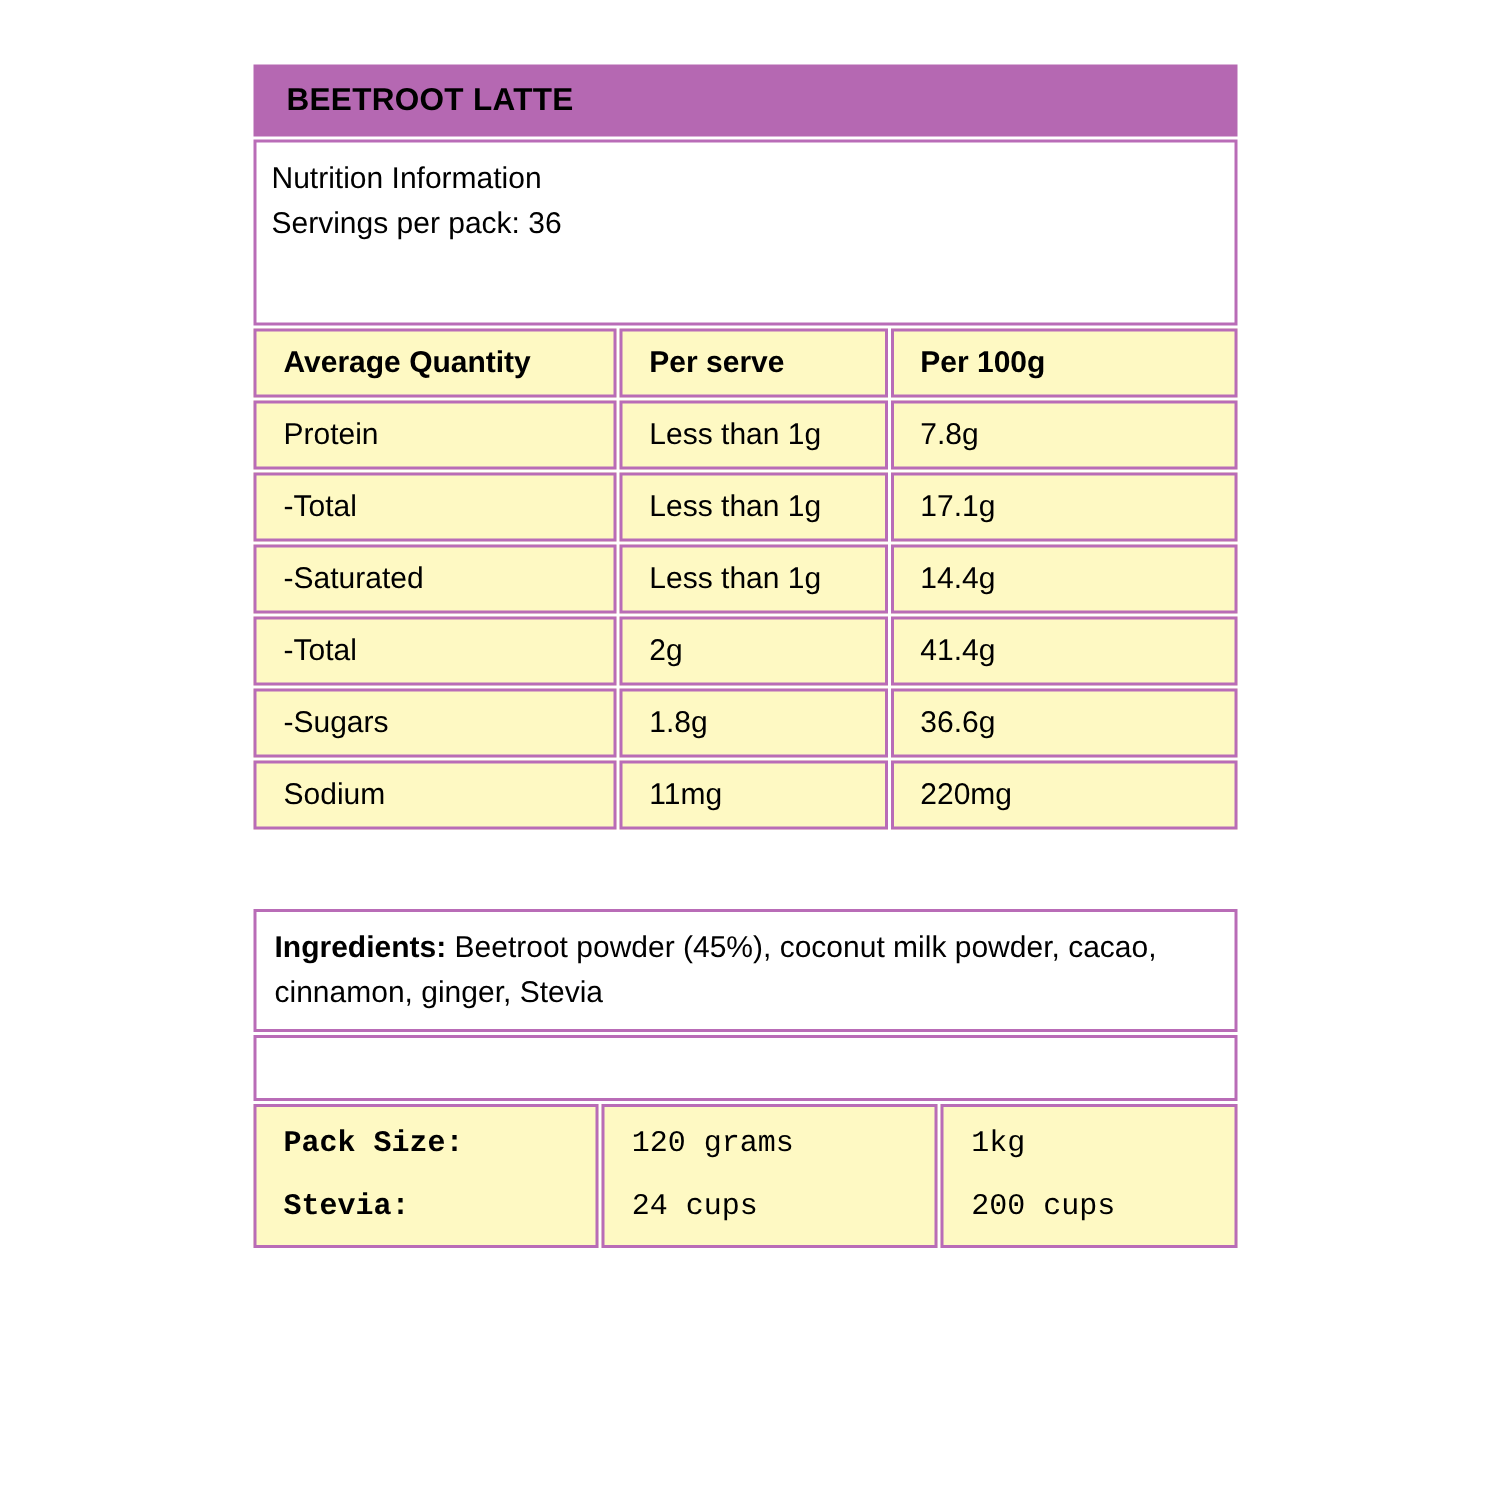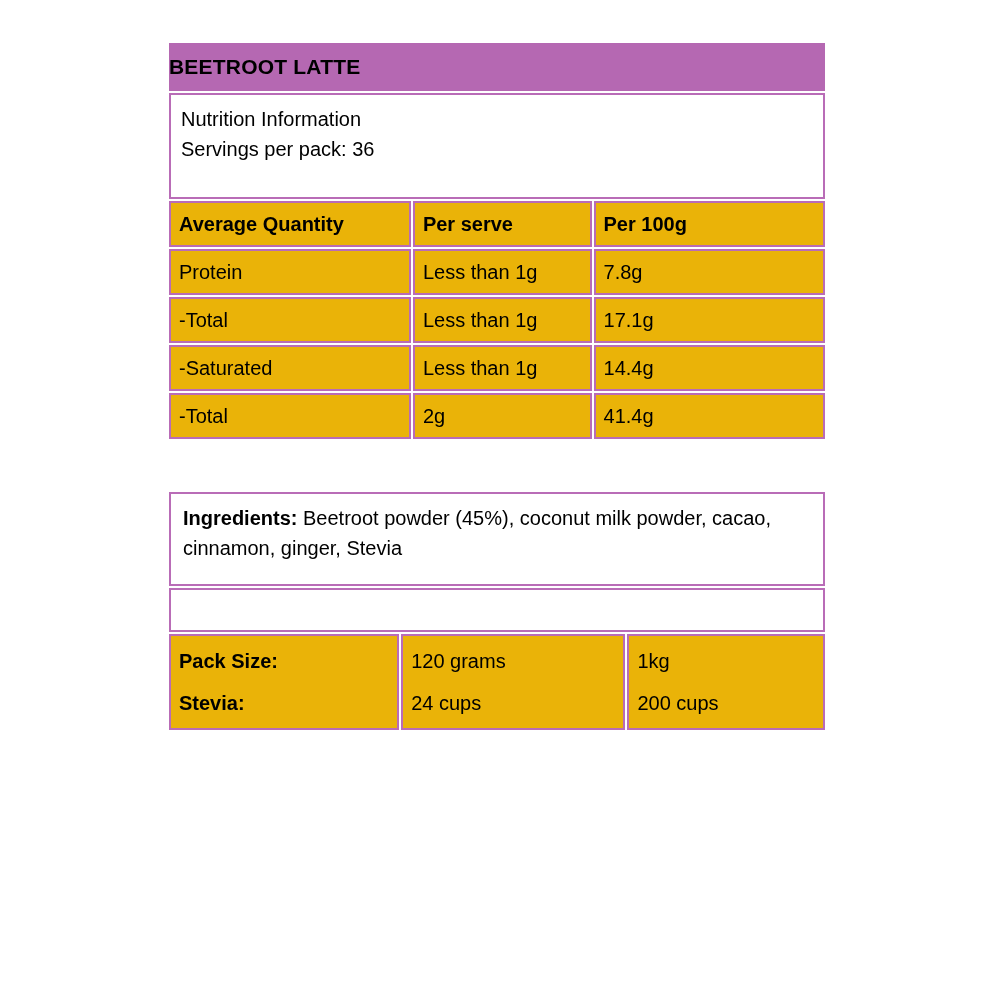--- a/index.html
+++ b/index.html
@@ -17,67 +17,68 @@
     top: 43px;
     width: 656px;
     font-size: 20px;
   }
   .title-band {
     background: #b568b2;
     height: 48px;
     box-sizing: border-box;
     display: flex;
     align-items: center;
-    padding-left: 0;
+    padding-left: 22px;
     font-weight: bold;
     font-size: 21px;
     letter-spacing: 0.2px;
     margin-bottom: 2px;
   }
   .intro-box {
     border: 2px solid #b96cb7;
     box-sizing: border-box;
-    height: 106px;
+    height: 124px;
     padding: 9px 10px;
     line-height: 30px;
   }
   table.grid {
     border-collapse: separate;
     border-spacing: 2px;
     table-layout: fixed;
     width: 660px;
     margin-left: -2px;
   }
   .grid td {
     border: 2px solid #b96cb7;
-    background: #eab308;
-    padding: 0 6px 0 8px;
+    background: #fef9c3;
+    padding: 0 6px 0 18px;
     vertical-align: middle;
     font-size: 20px;
     overflow: hidden;
     white-space: nowrap;
   }
   table.main td { height: 42px; }
   .b { font-weight: bold; }
   .ing-box {
     margin-top: 51px;
     border: 2px solid #b96cb7;
     box-sizing: border-box;
-    padding: 9px 40px 21px 12px;
+    padding: 9px 40px 9px 12px;
     line-height: 30px;
   }
   .empty-box {
     margin-top: 2px;
     border: 2px solid #b96cb7;
     height: 40px;
   }
   table.pack td {
     height: 88px;
     vertical-align: top;
     padding-top: 4px;
+    font-family: Liberation Mono, monospace;
   }
   .pack-line { line-height: 42px; }
 </style>
 </head>
 <body>
 
 <div class="sheet">
 
   <div class="title-band">
     <span>BEETROOT LATTE</span>
@@ -113,20 +114,30 @@
       <tr>
         <td>-Saturated</td>
         <td>Less than 1g</td>
         <td>14.4g</td>
       </tr>
       <tr>
         <td>-Total</td>
         <td>2g</td>
         <td>41.4g</td>
       </tr>
+      <tr>
+        <td>-Sugars</td>
+        <td>1.8g</td>
+        <td>36.6g</td>
+      </tr>
+      <tr>
+        <td>Sodium</td>
+        <td>11mg</td>
+        <td>220mg</td>
+      </tr>
     </tbody>
   </table>
 
   <div class="ing-box">
     <span class="b">Ingredients:</span><span> Beetroot powder (45%), coconut milk powder, cacao, cinnamon, ginger, Stevia</span>
   </div>
 
   <div class="empty-box"></div>
 
   <table class="grid pack">

